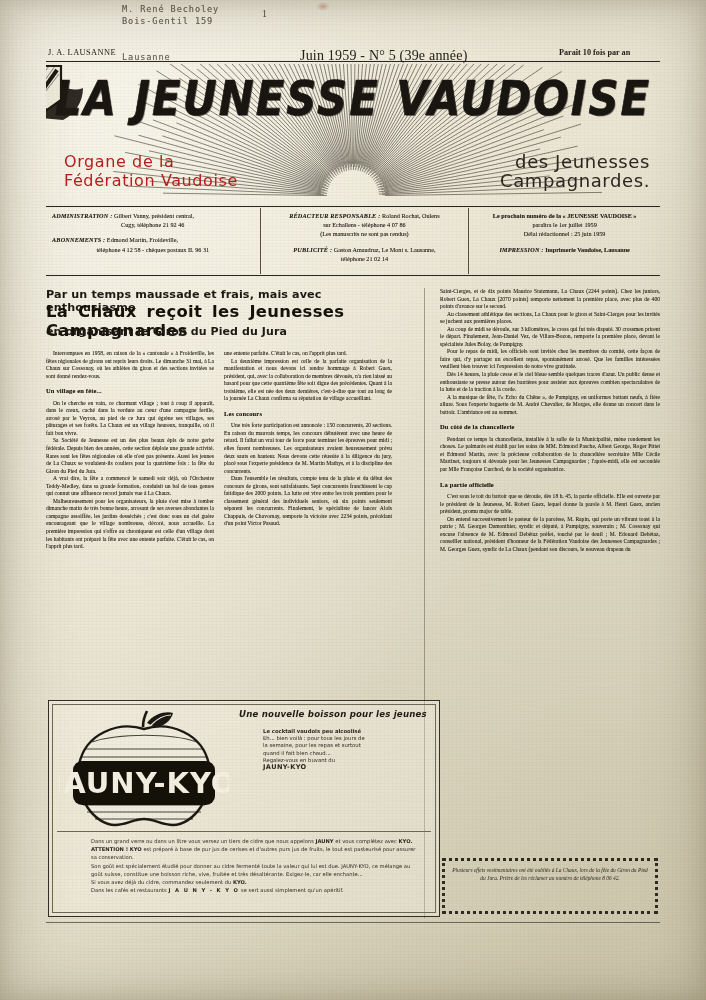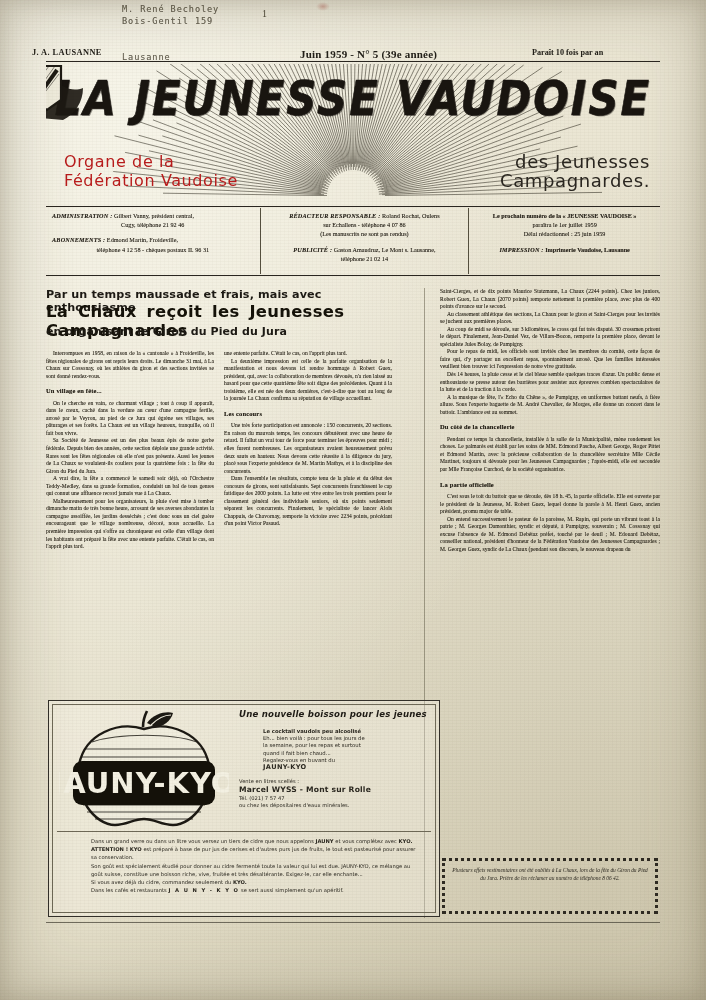--- a/index.html
+++ b/index.html
@@ -33,23 +33,23 @@
     position:absolute;font-family:"DejaVu Sans Mono", monospace;
     font-size:8.6px;letter-spacing:.9px;color:#4a4638;opacity:.82;
     line-height:11.5px;
   }
   .pg-no{position:absolute;left:262px;top:8px;font-size:10px;color:#4d4838;
     font-family:"Liberation Serif",serif;}
   .redmark{position:absolute;left:316px;top:2px;width:14px;height:9px;border-radius:50%;
     background:radial-gradient(ellipse,rgba(178,80,70,.40),rgba(178,80,70,0) 70%);}
 
   
-  .ja{position:absolute;left:32px;top:48px;font-size:8.4px;font-weight:bold;letter-spacing:.4px;}
-  .issue{position:absolute;left:300px;top:48px;font-size:11px;font-weight:bold;letter-spacing:.2px;}
-  .paraitw{position:absolute;left:532px;top:48px;font-size:8.2px;font-weight:bold;}
+  .ja{position:absolute;left:48px;top:48px;font-size:8.4px;font-weight:normal;letter-spacing:.4px;}
+  .issue{position:absolute;left:300px;top:48px;font-size:14px;font-weight:normal;letter-spacing:.2px;}
+  .paraitw{position:absolute;left:559px;top:48px;font-size:8.2px;font-weight:bold;}
   .rule-top{position:absolute;left:46px;top:61px;width:614px;height:0;
     border-top:1.6px solid #2a2620;}
 
   
   .mast{position:absolute;left:46px;top:64px;width:614px;height:142px;overflow:hidden;}
   .mast svg{position:absolute;left:0;top:0;}
   .mast-title{
     position:absolute;left:0;top:6px;width:614px;text-align:center;
     font-family:"DejaVu Sans", sans-serif;
     font-weight:bold;font-style:italic;
@@ -383,26 +383,20 @@
       <div class="ad-title">Une nouvelle boisson pour les jeunes</div>
       <hr class="ad-hr">
       <div class="ad-body">
         <div class="b">Le cocktail vaudois peu alcoolisé</div>
         <div>Eh... bien voilà : pour tous les jours de</div>
         <div>la semaine, pour les repas et surtout</div>
         <div>quand il fait bien chaud...</div>
         <div>Regalez-vous en buvant du</div>
         <div class="ad-brand">JAUNY-KYO</div>
       </div>
-      <div class="ad-sale">
-        <div>Vente en litres scellés :</div>
-        <span class="big">Marcel WYSS  -  Mont sur Rolle</span>
-        <div>Tél. (021) 7 57 47</div>
-        <div>ou chez les dépositaires d'eaux minérales.</div>
-      </div>
     </div>
 
     <div class="ad-sep"></div>
 
     <div class="ad-para">
       <div><span>Dans un grand verre ou dans un litre vous versez un tiers de cidre que nous appelons</span>
         <span class="b">JAUNY</span>
         <span>et vous complétez avec</span>
         <span class="b">KYO.</span></div>
       <div><span class="b">ATTENTION !</span>

